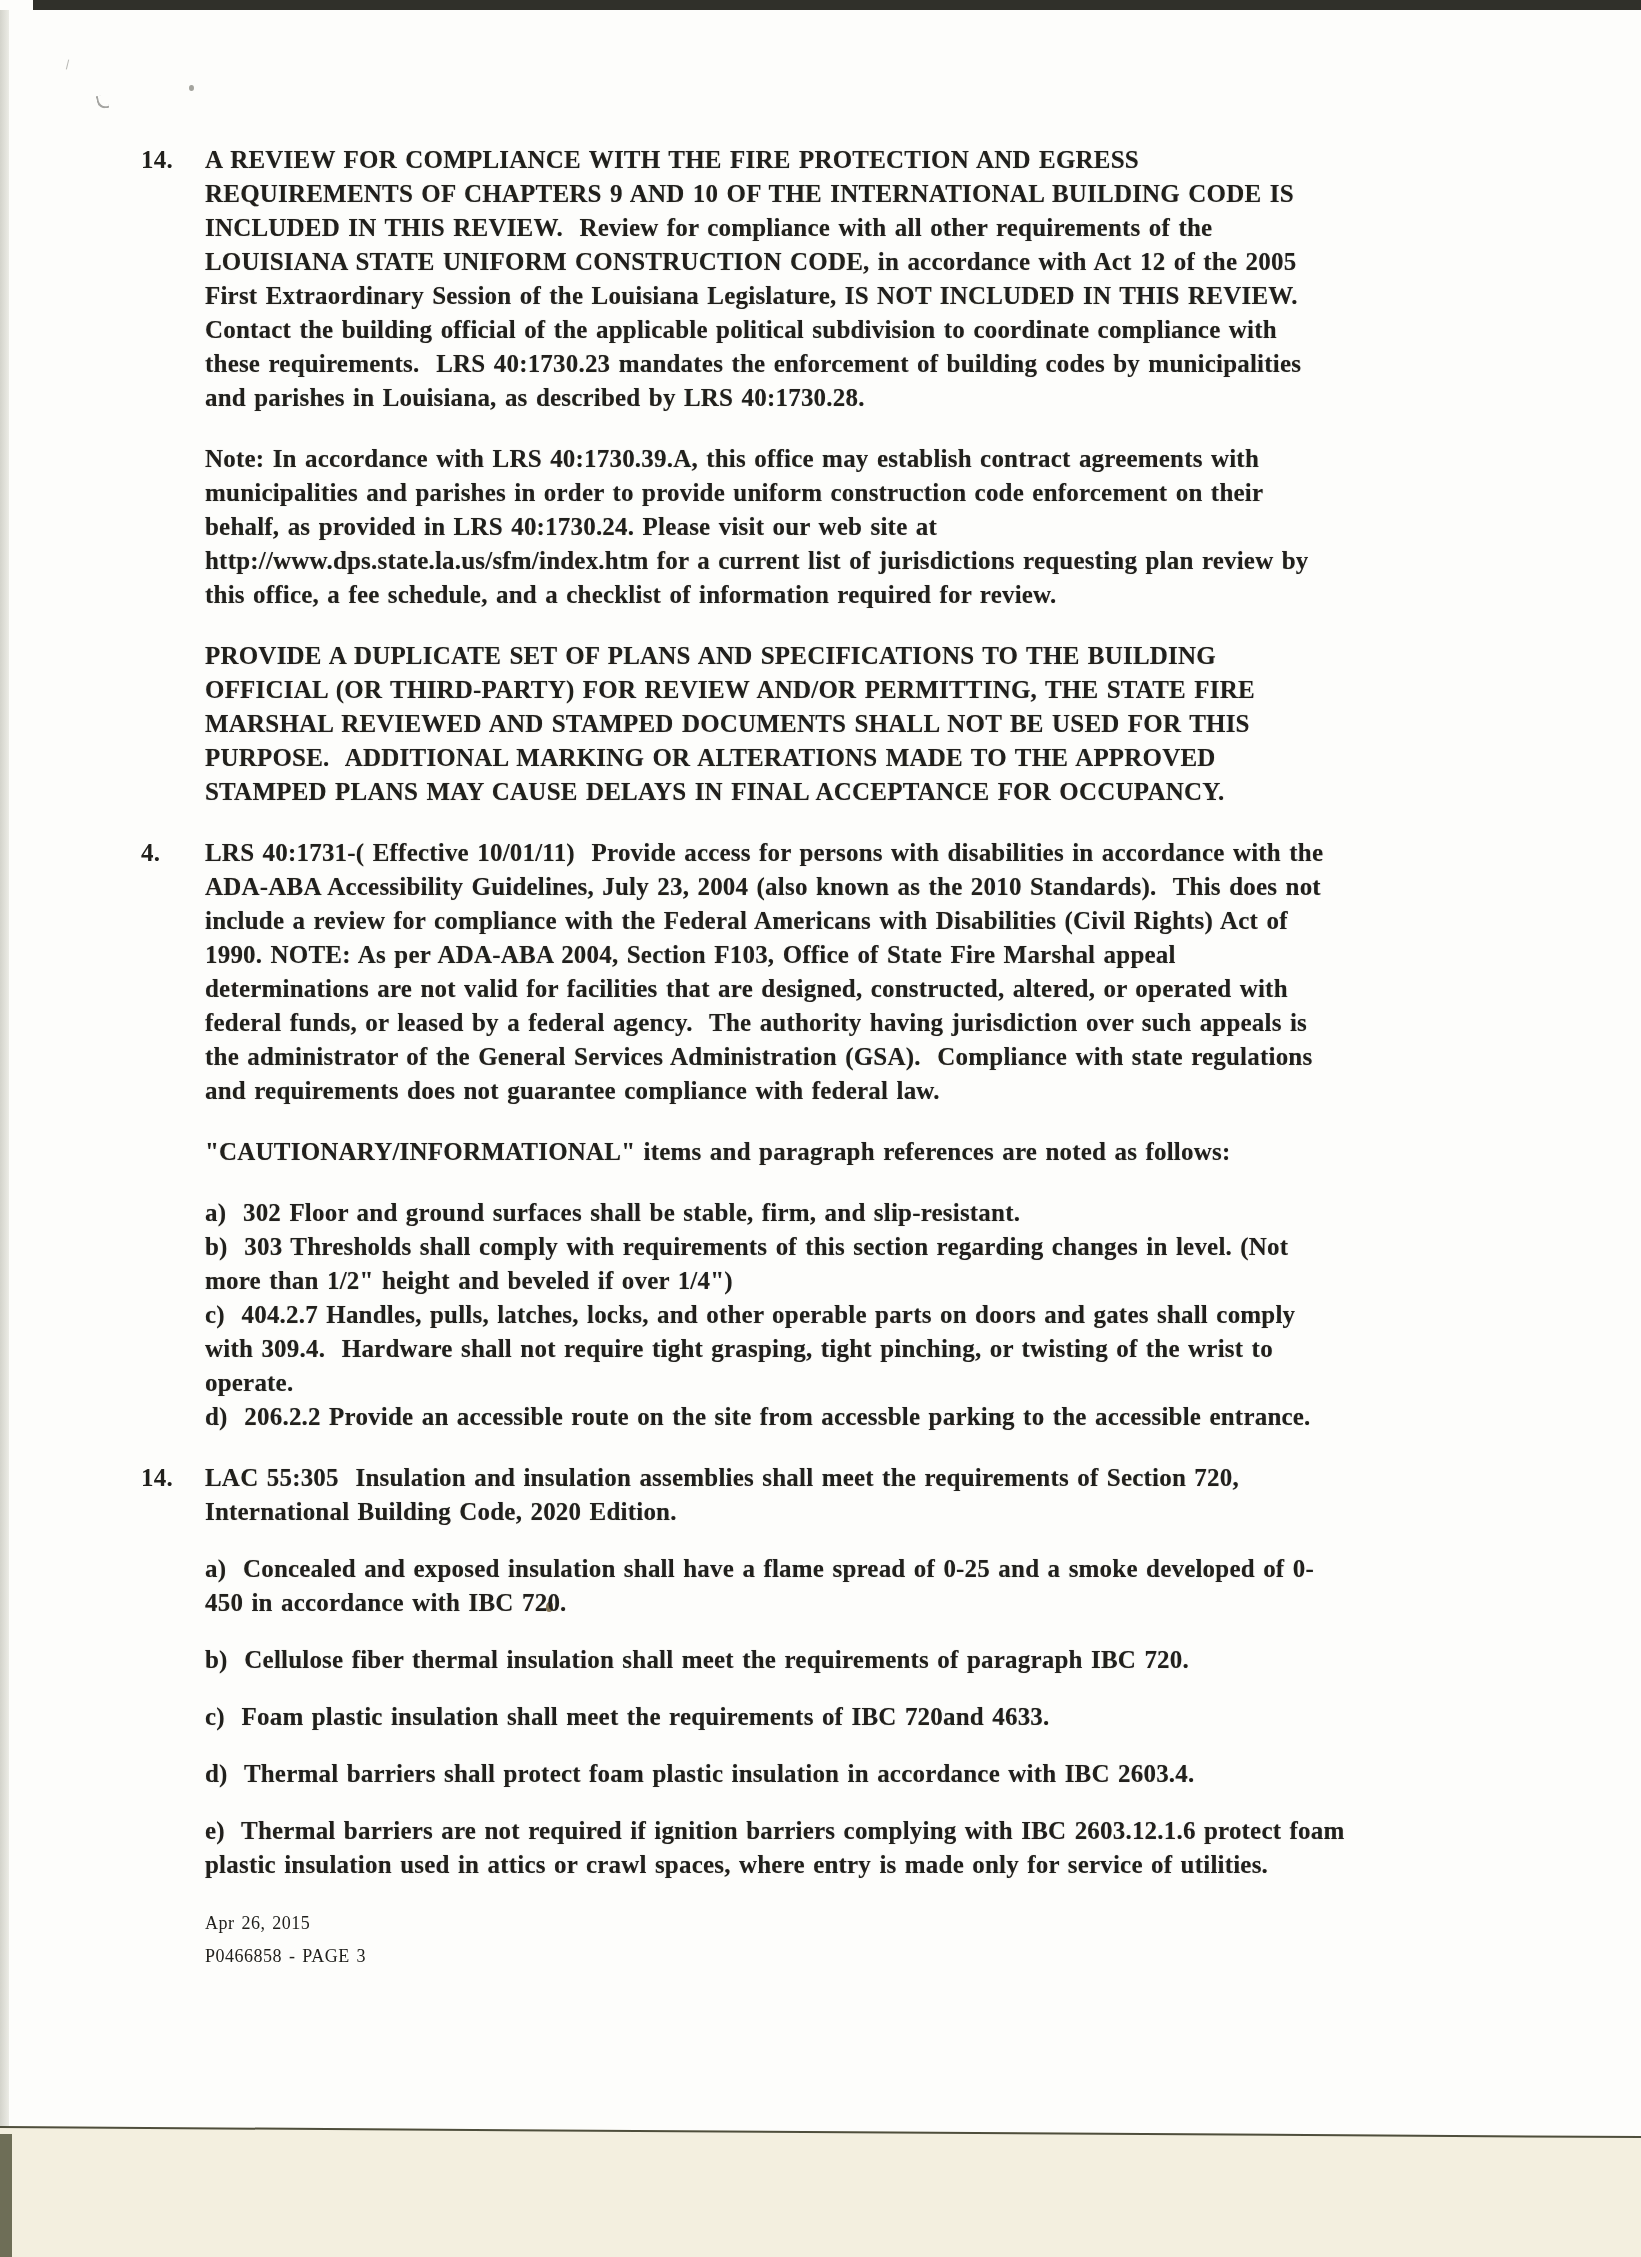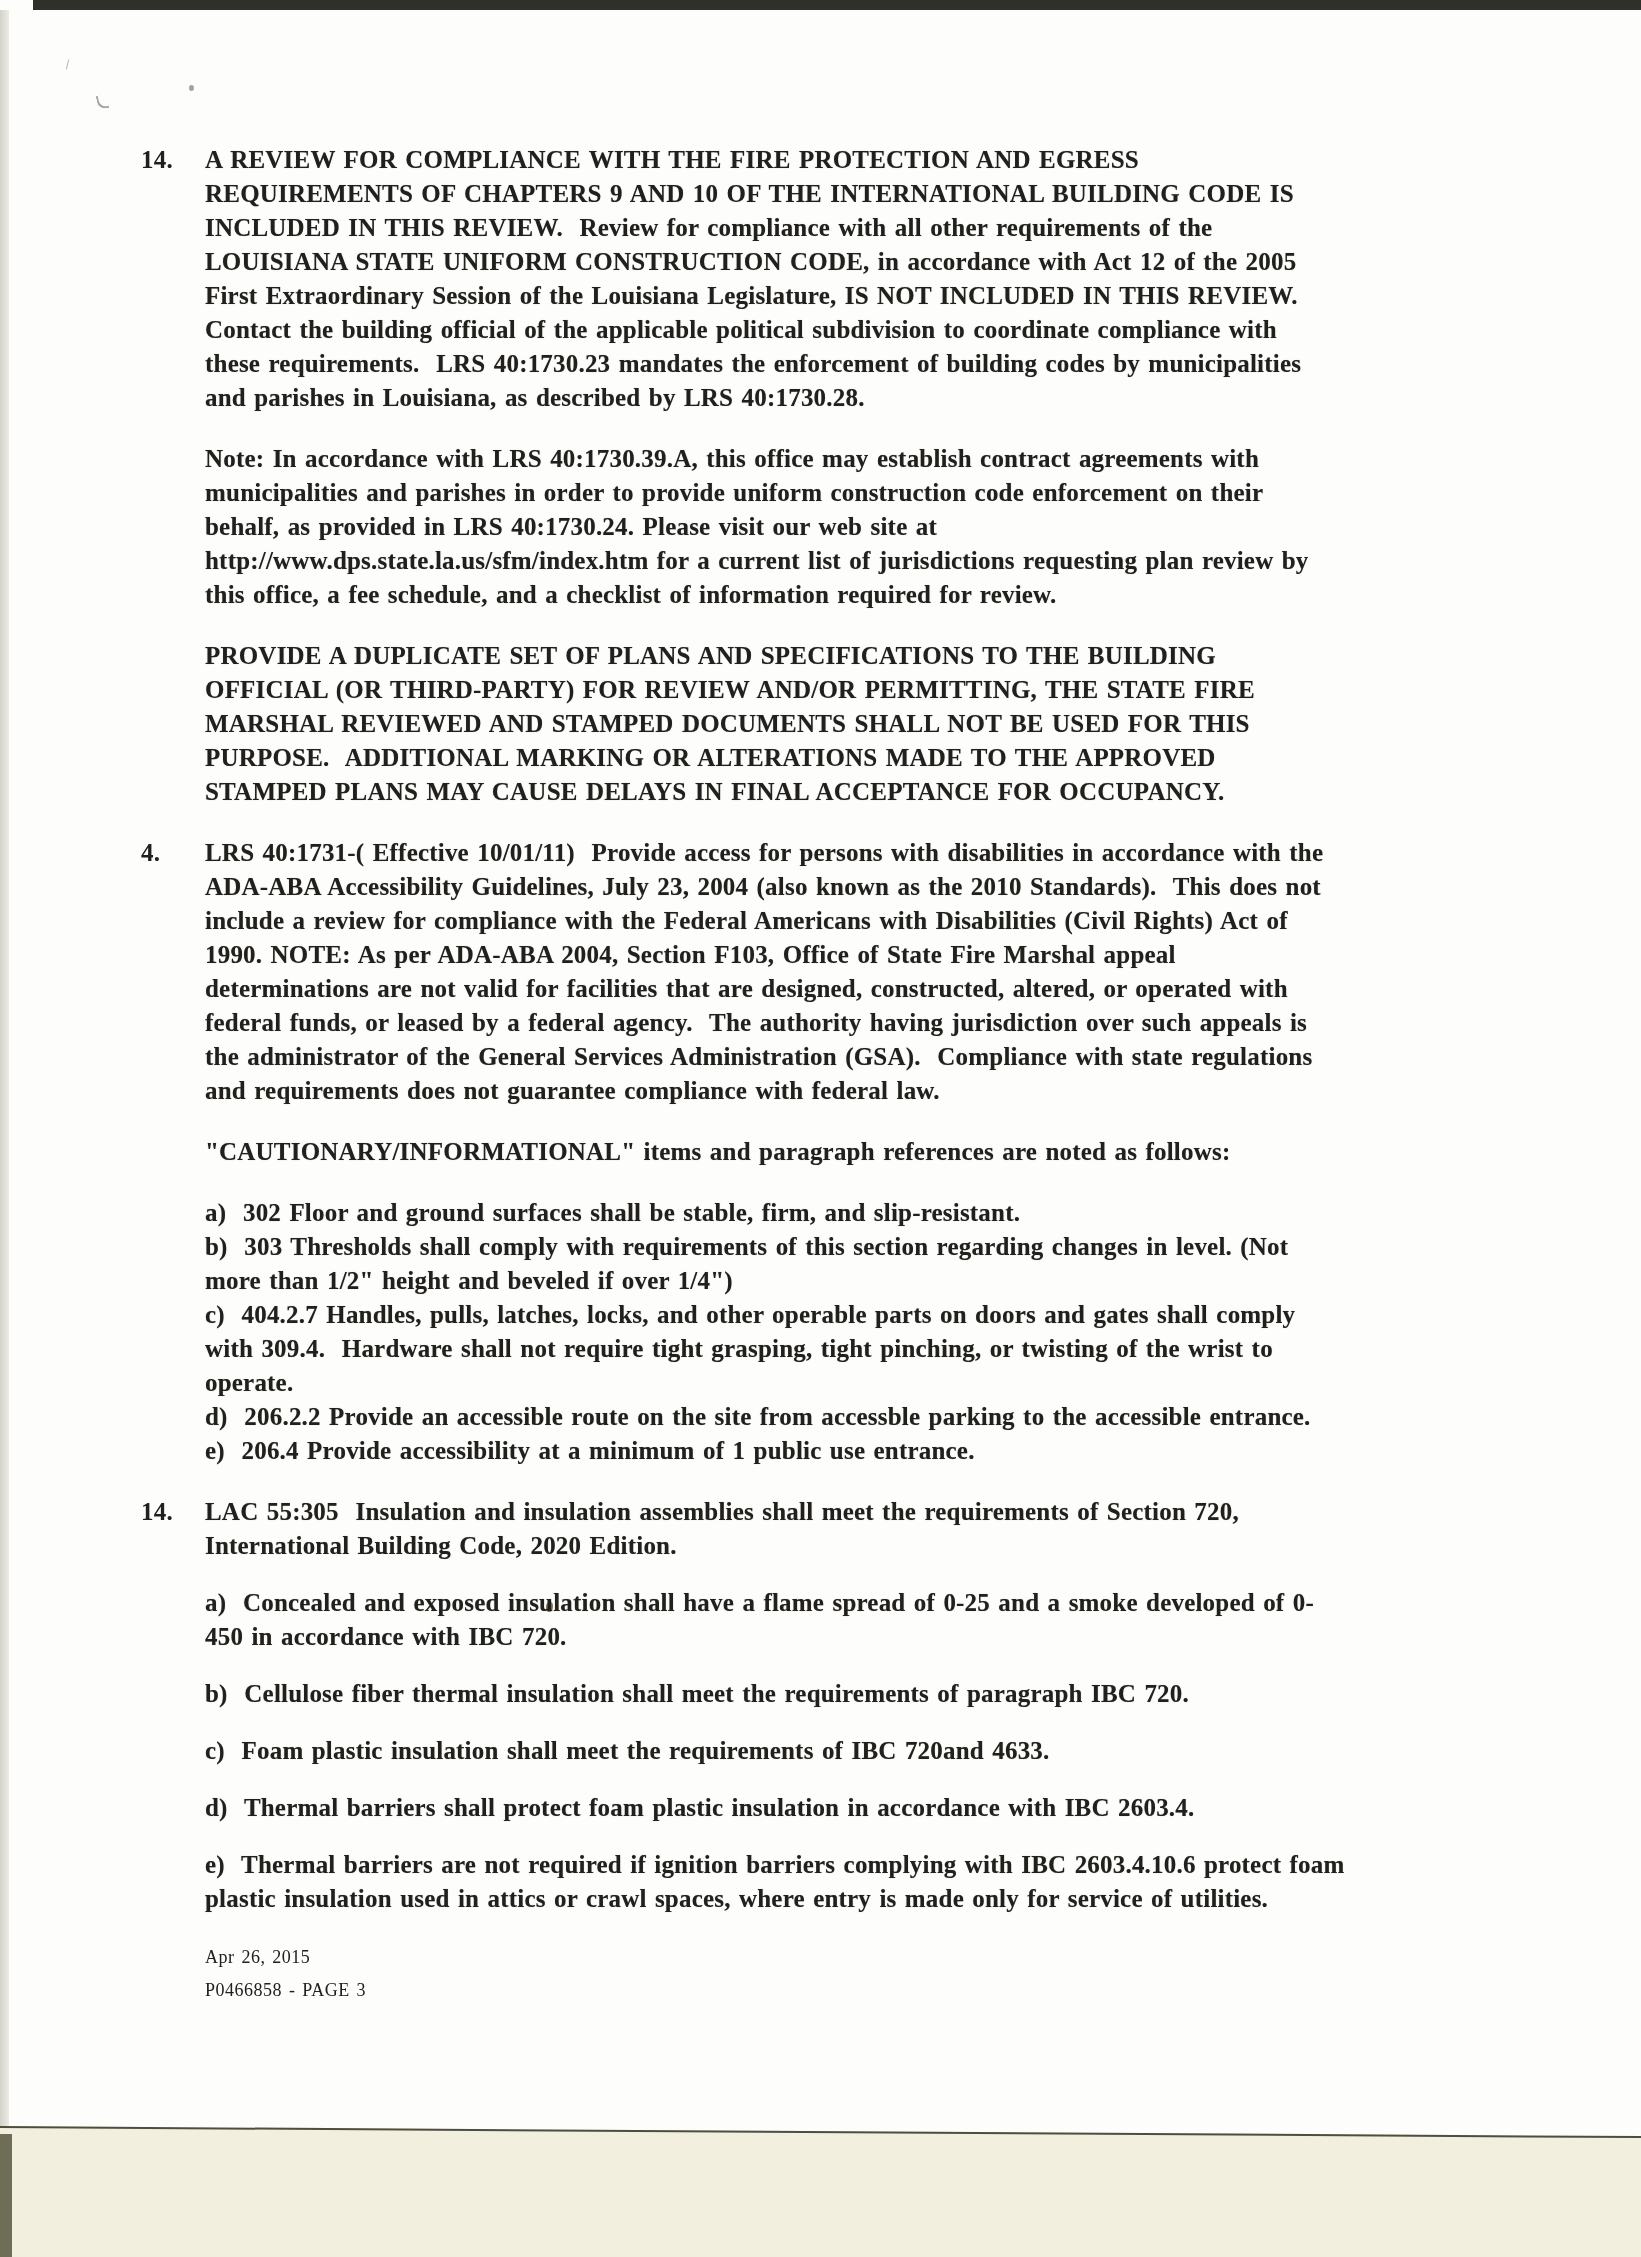--- a/index.html
+++ b/index.html
@@ -121,33 +121,32 @@
 the administrator of the General Services Administration (GSA).  Compliance with state regulations
 and requirements does not guarantee compliance with federal law.</p>
       <p class="block">"CAUTIONARY/INFORMATIONAL" items and paragraph references are noted as follows:</p>
       <p class="block">a)  302 Floor and ground surfaces shall be stable, firm, and slip-resistant.</p>
       <p class="block tight">b)  303 Thresholds shall comply with requirements of this section regarding changes in level. (Not
 more than 1/2" height and beveled if over 1/4")</p>
       <p class="block tight">c)  404.2.7 Handles, pulls, latches, locks, and other operable parts on doors and gates shall comply
 with 309.4.  Hardware shall not require tight grasping, tight pinching, or twisting of the wrist to
 operate.</p>
       <p class="block tight">d)  206.2.2 Provide an accessible route on the site from accessble parking to the accessible entrance.</p>
-      <p class="block tight">e)  206.4 Provide accessibility at a minimum of 1 public use entrance.</p>
     </section>
 
     <section class="item last-list">
       <span class="num">14.</span>
       <p class="block first main">LAC 55:305  Insulation and insulation assemblies shall meet the requirements of Section 720,
 International Building Code, 2020 Edition.</p>
       <p class="block">a)  Concealed and exposed insulation shall have a flame spread of 0-25 and a smoke developed of 0-
 450 in accordance with IBC 720.</p>
       <p class="block">b)  Cellulose fiber thermal insulation shall meet the requirements of paragraph IBC 720.</p>
       <p class="block">c)  Foam plastic insulation shall meet the requirements of IBC 720and 4633.</p>
       <p class="block">d)  Thermal barriers shall protect foam plastic insulation in accordance with IBC 2603.4.</p>
-      <p class="block">e)  Thermal barriers are not required if ignition barriers complying with IBC 2603.4.10.6 protect foam
+      <p class="block">e)  Thermal barriers are not required if ignition barriers complying with IBC 2603.12.1.6 protect foam
 plastic insulation used in attics or crawl spaces, where entry is made only for service of utilities.</p>
     </section>
 
     <div class="footer">
       <div>Apr 26, 2015</div>
       <div>P0466858 - PAGE 3</div>
     </div>
 
   </main>
 

